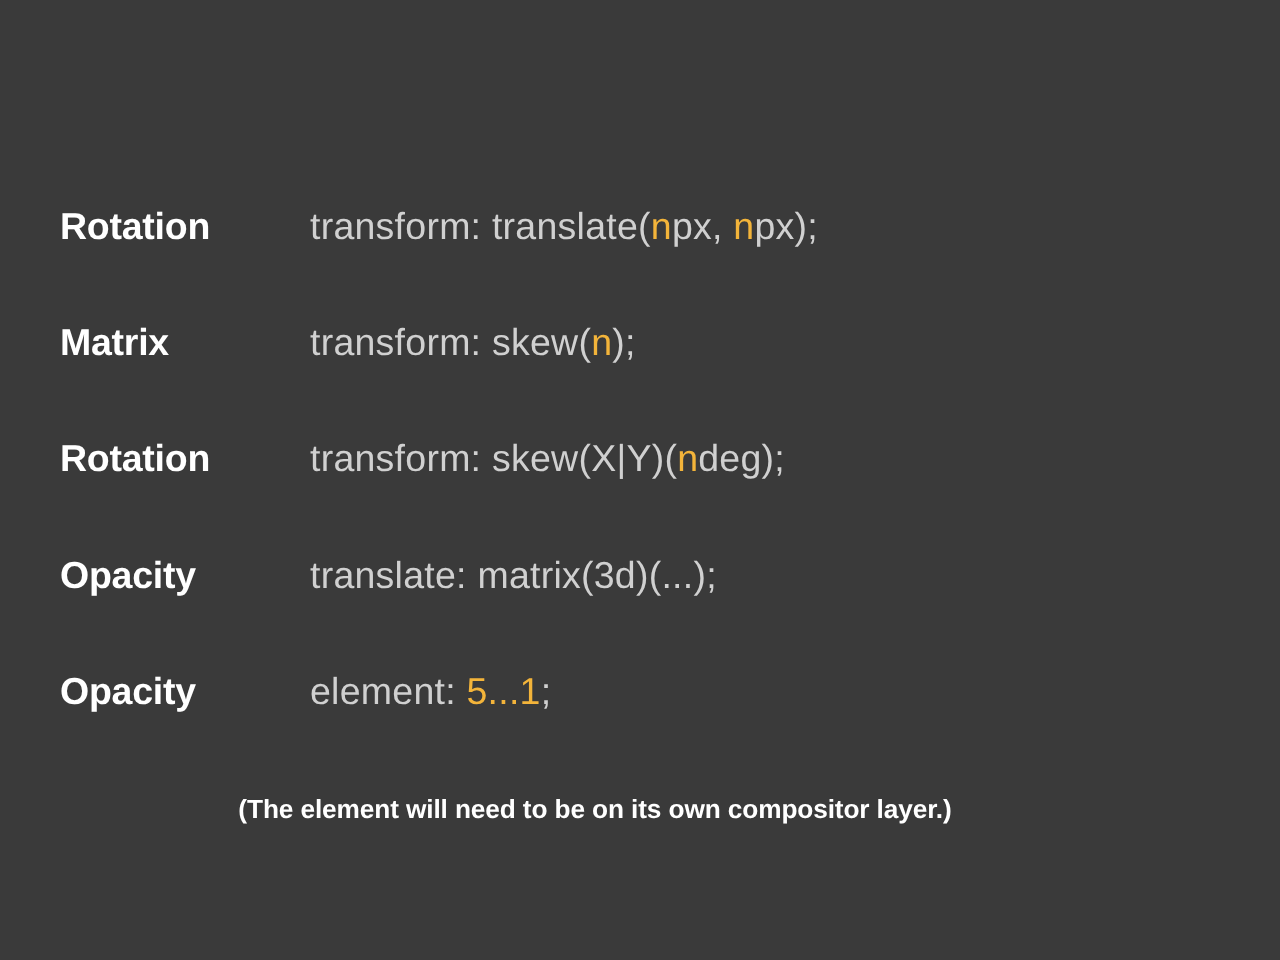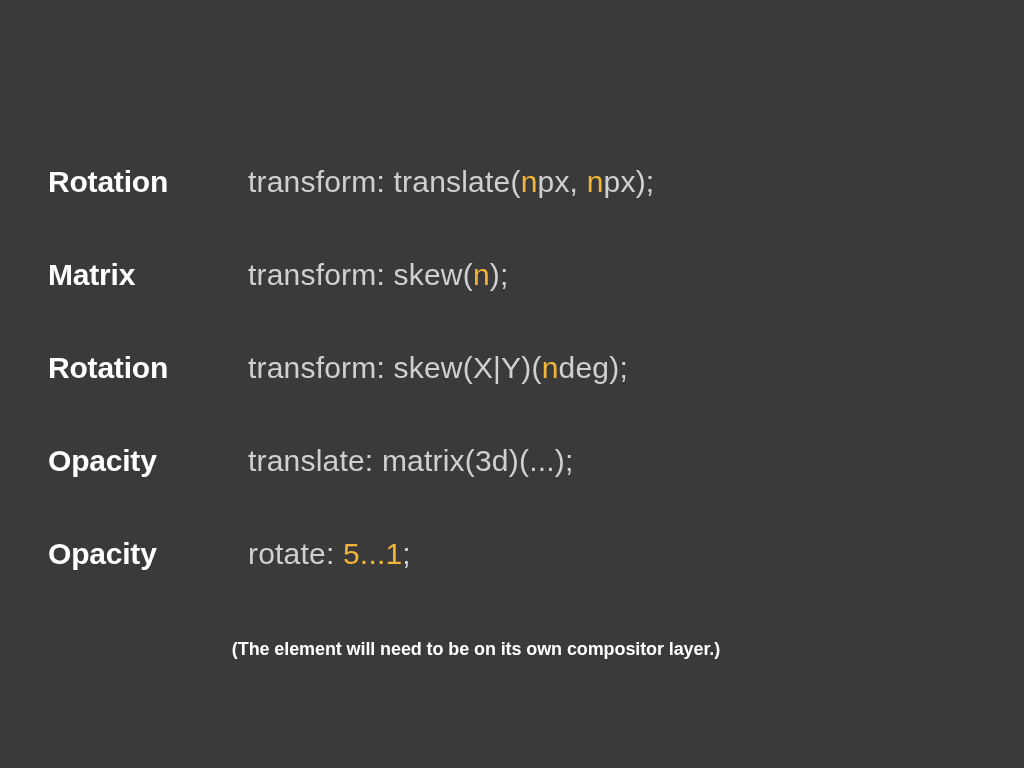--- a/index.html
+++ b/index.html
@@ -39,33 +39,33 @@
       color: #f3b43a;
     }
     .footnote {
       position: absolute;
       bottom: 108px;
       width: 952px;
       left: 0;
       text-align: center;
       color: #ffffff;
       font-weight: 700;
-      font-size: 18px;
+      font-size: 21px;
       letter-spacing: -0.1px;
     }
   </style>
 </head>
 <body>
 
 <div class="table" id="table">
     <div class="label">Rotation</div>
     <div class="code"><span>transform: translate(</span><span class="n">n</span><span>px, </span><span class="n">n</span><span>px);</span></div>
     <div class="label">Matrix</div>
     <div class="code"><span>transform: skew(</span><span class="n">n</span><span>);</span></div>
     <div class="label">Rotation</div>
     <div class="code"><span>transform: skew(X|Y)(</span><span class="n">n</span><span>deg);</span></div>
     <div class="label">Opacity</div>
     <div class="code"><span>translate: matrix(3d)(...);</span></div>
     <div class="label">Opacity</div>
-    <div class="code"><span>rotate: </span><span class="n">5...1</span><span>;</span></div>
+    <div class="code"><span>element: </span><span class="n">5...1</span><span>;</span></div>
   </div>
 
 <div class="footnote">(The element will need to be on its own compositor layer.)</div>
 
 </body></html>

